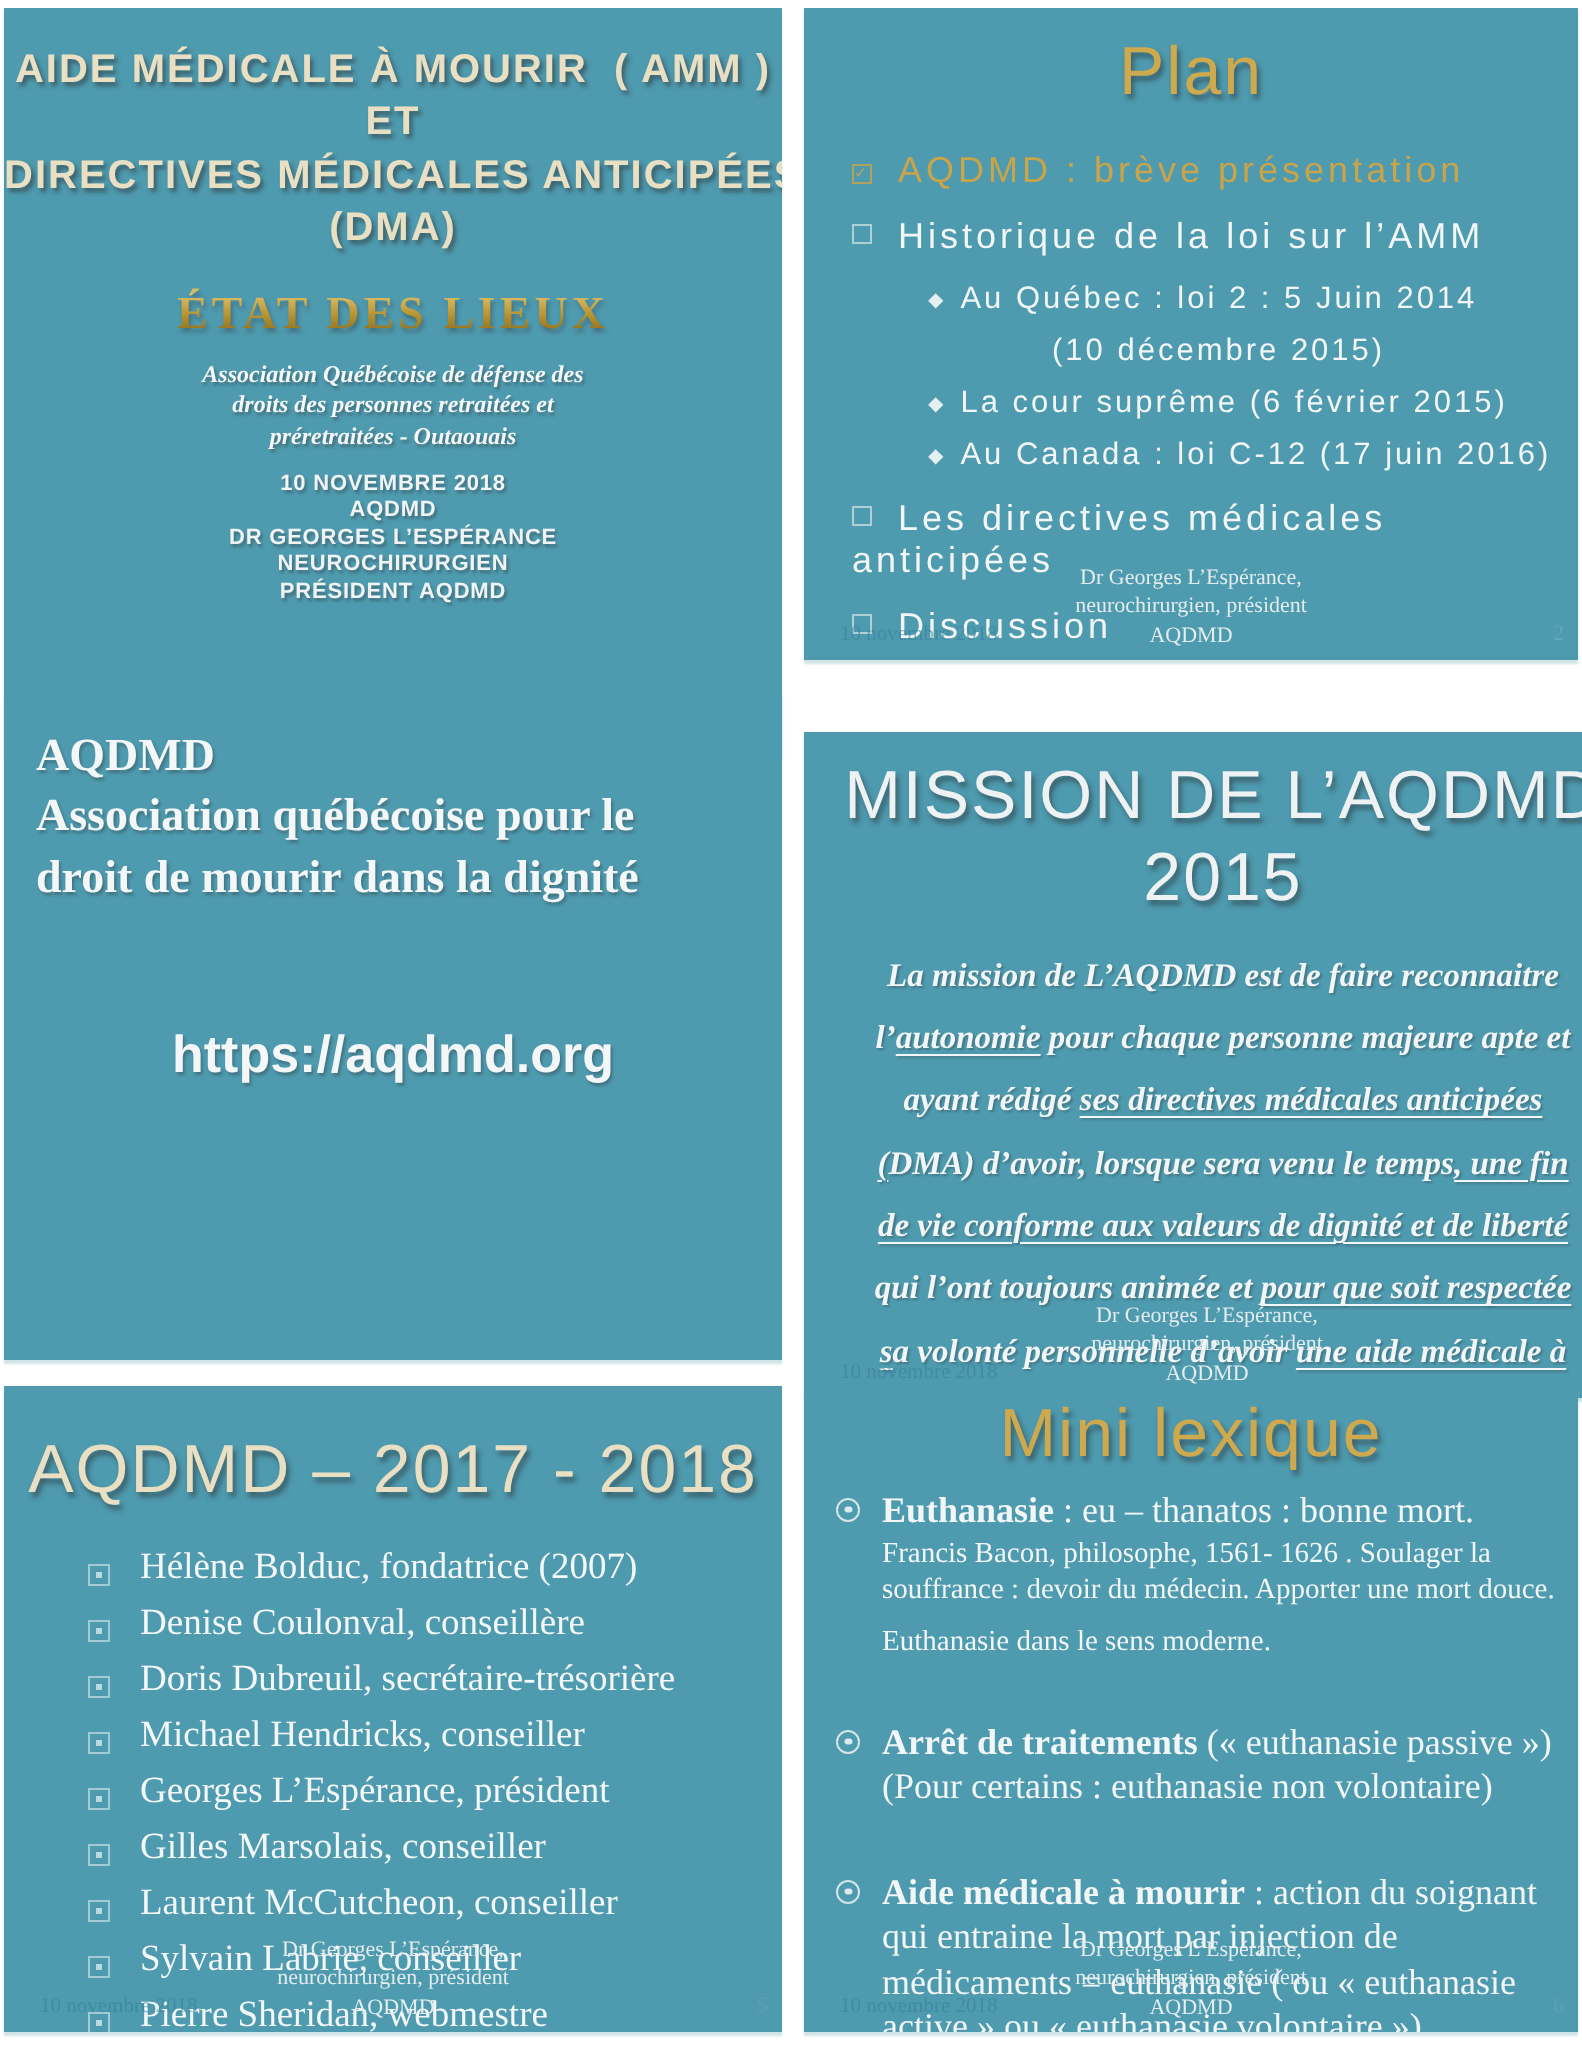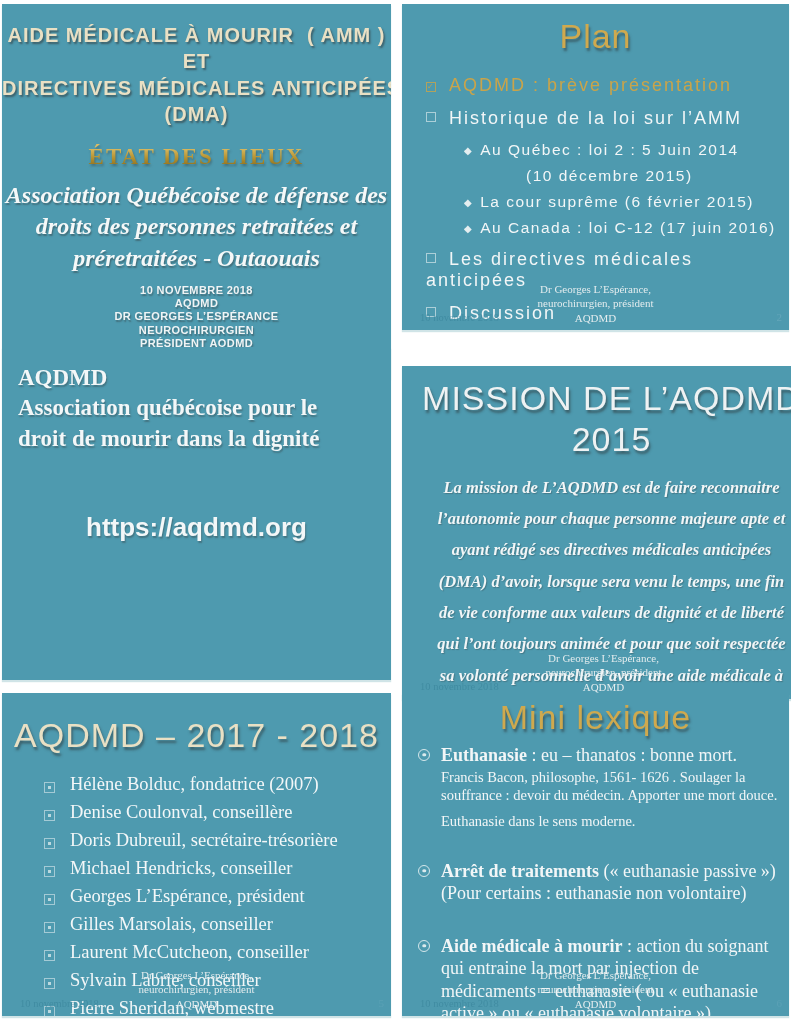--- a/index.html
+++ b/index.html
@@ -19,21 +19,21 @@
 
   
   .s1-title{margin-top:18px;text-align:center;font-size:20px;font-weight:bold;letter-spacing:1px;
             line-height:1.32;color:#e9e0c4;text-shadow:1.5px 2px 2px rgba(45,45,45,.55);}
   .s1-etat{margin-top:16px;text-align:center;font-family:"Liberation Serif",serif;font-weight:bold;
            font-size:23px;letter-spacing:2px;
            background:linear-gradient(180deg,#dcbc62 15%,#b3902f 55%,#8a6c1d 90%);
            -webkit-background-clip:text;background-clip:text;color:transparent;
            filter:drop-shadow(1px 2px 1px rgba(50,50,50,.4));}
   .s1-assoc{margin-top:10px;text-align:center;font-family:"Liberation Serif",serif;font-style:italic;
-            font-weight:bold;font-size:24px;line-height:1.32;color:#f5f8f8;
+            font-weight:bold;font-size:12px;line-height:1.32;color:#f5f8f8;
             text-shadow:1px 1.5px 1.5px rgba(45,45,45,.4);}
   .s1-credits{margin-top:9px;text-align:center;font-size:11px;font-weight:bold;letter-spacing:.4px;
               line-height:1.22;color:#f0f4f5;text-shadow:1px 1.5px 1.5px rgba(45,45,45,.4);}
 
   
   .slide-title{margin-top:12px;text-align:center;font-size:34px;font-weight:normal;letter-spacing:1px;
                line-height:1.2;text-shadow:1.5px 2.5px 2.5px rgba(40,40,40,.5);}
   .gold-title{color:#cfa94e;}
   .cream-title{color:#e9e0c4;}
   .silver-title{color:#eef2f3;}
@@ -54,21 +54,21 @@
   
   .s3-block{margin:16px 0 0 16px;font-family:"Liberation Serif",serif;font-weight:bold;
             font-size:23px;line-height:1.32;color:#f3f7f8;text-shadow:1px 1.5px 1.5px rgba(45,45,45,.35);}
   .s3-url{margin-top:58px;text-align:center;font-family:Liberation Sans, sans-serif;font-weight:bold;
           font-size:26px;color:#f3f7f8;text-shadow:1px 1.5px 1.5px rgba(45,45,45,.35);}
 
   
   .s4-body{margin:12px 13px 0;text-align:center;font-family:"Liberation Serif",serif;
            font-style:italic;font-weight:bold;font-size:16.5px;line-height:1.9;color:#f2f6f7;
            text-shadow:1px 1px 1px rgba(45,45,45,.3);}
-  .s4-body .u{text-underline-offset:3px;text-decoration-thickness:1px;}
+  .s4-body .u{text-decoration:underline;text-underline-offset:3px;text-decoration-thickness:1px;}
 
   
   .member-list{margin-top:16px;padding-left:42px;}
   .member-item{display:flex;align-items:center;font-family:"Liberation Serif",serif;
                font-size:18.5px;line-height:1.35;color:#f3f7f8;margin:3px 0;}
   .sqdot-bullet{position:relative;display:inline-block;flex:0 0 auto;width:9px;height:9px;
                 border:1px solid rgba(235,243,244,.55);margin:7px 15px 0 0;}
   .sqdot-bullet::after{content:'';position:absolute;left:2.5px;top:2.5px;width:3px;height:3px;
                        background:rgba(235,243,244,.7);}
 

